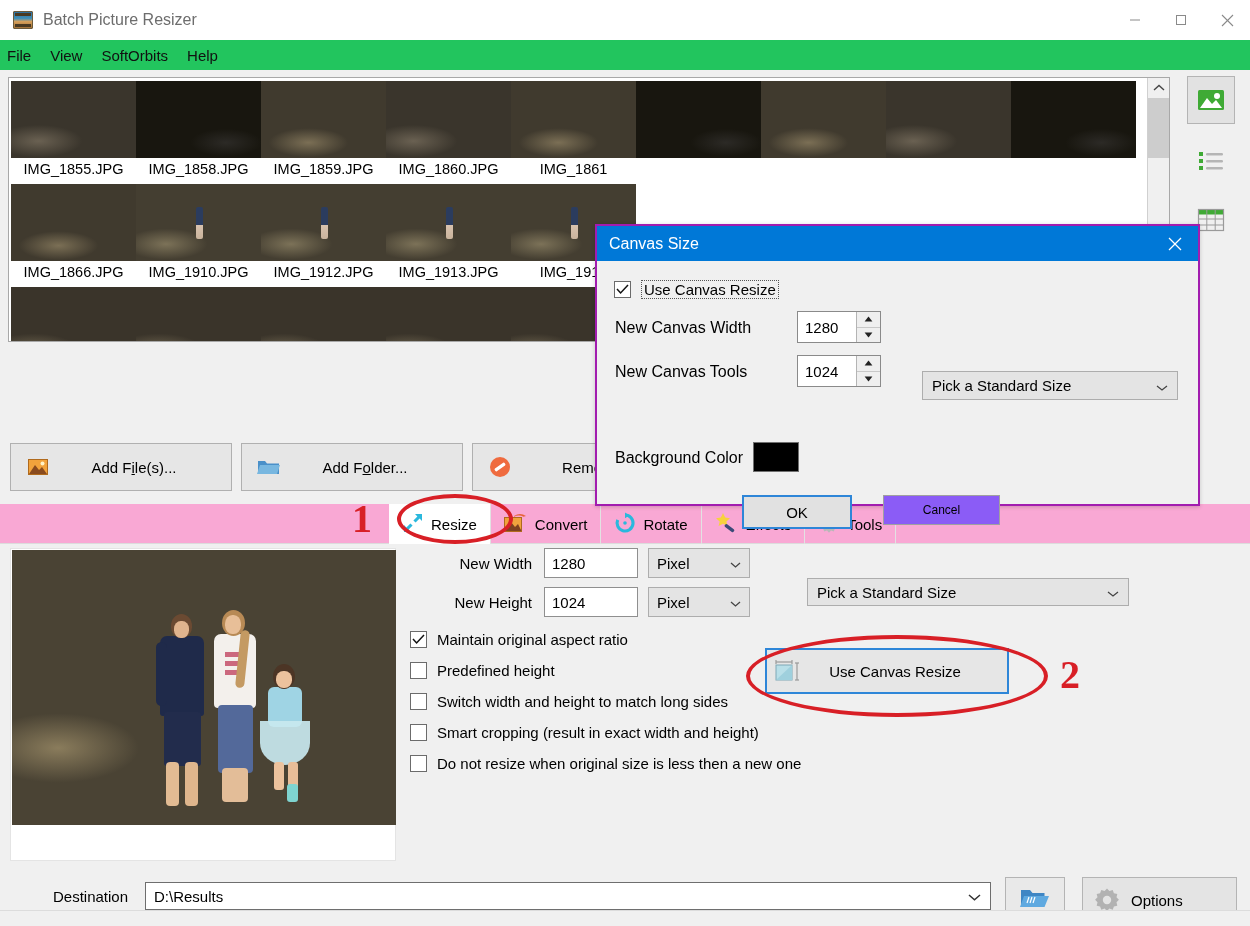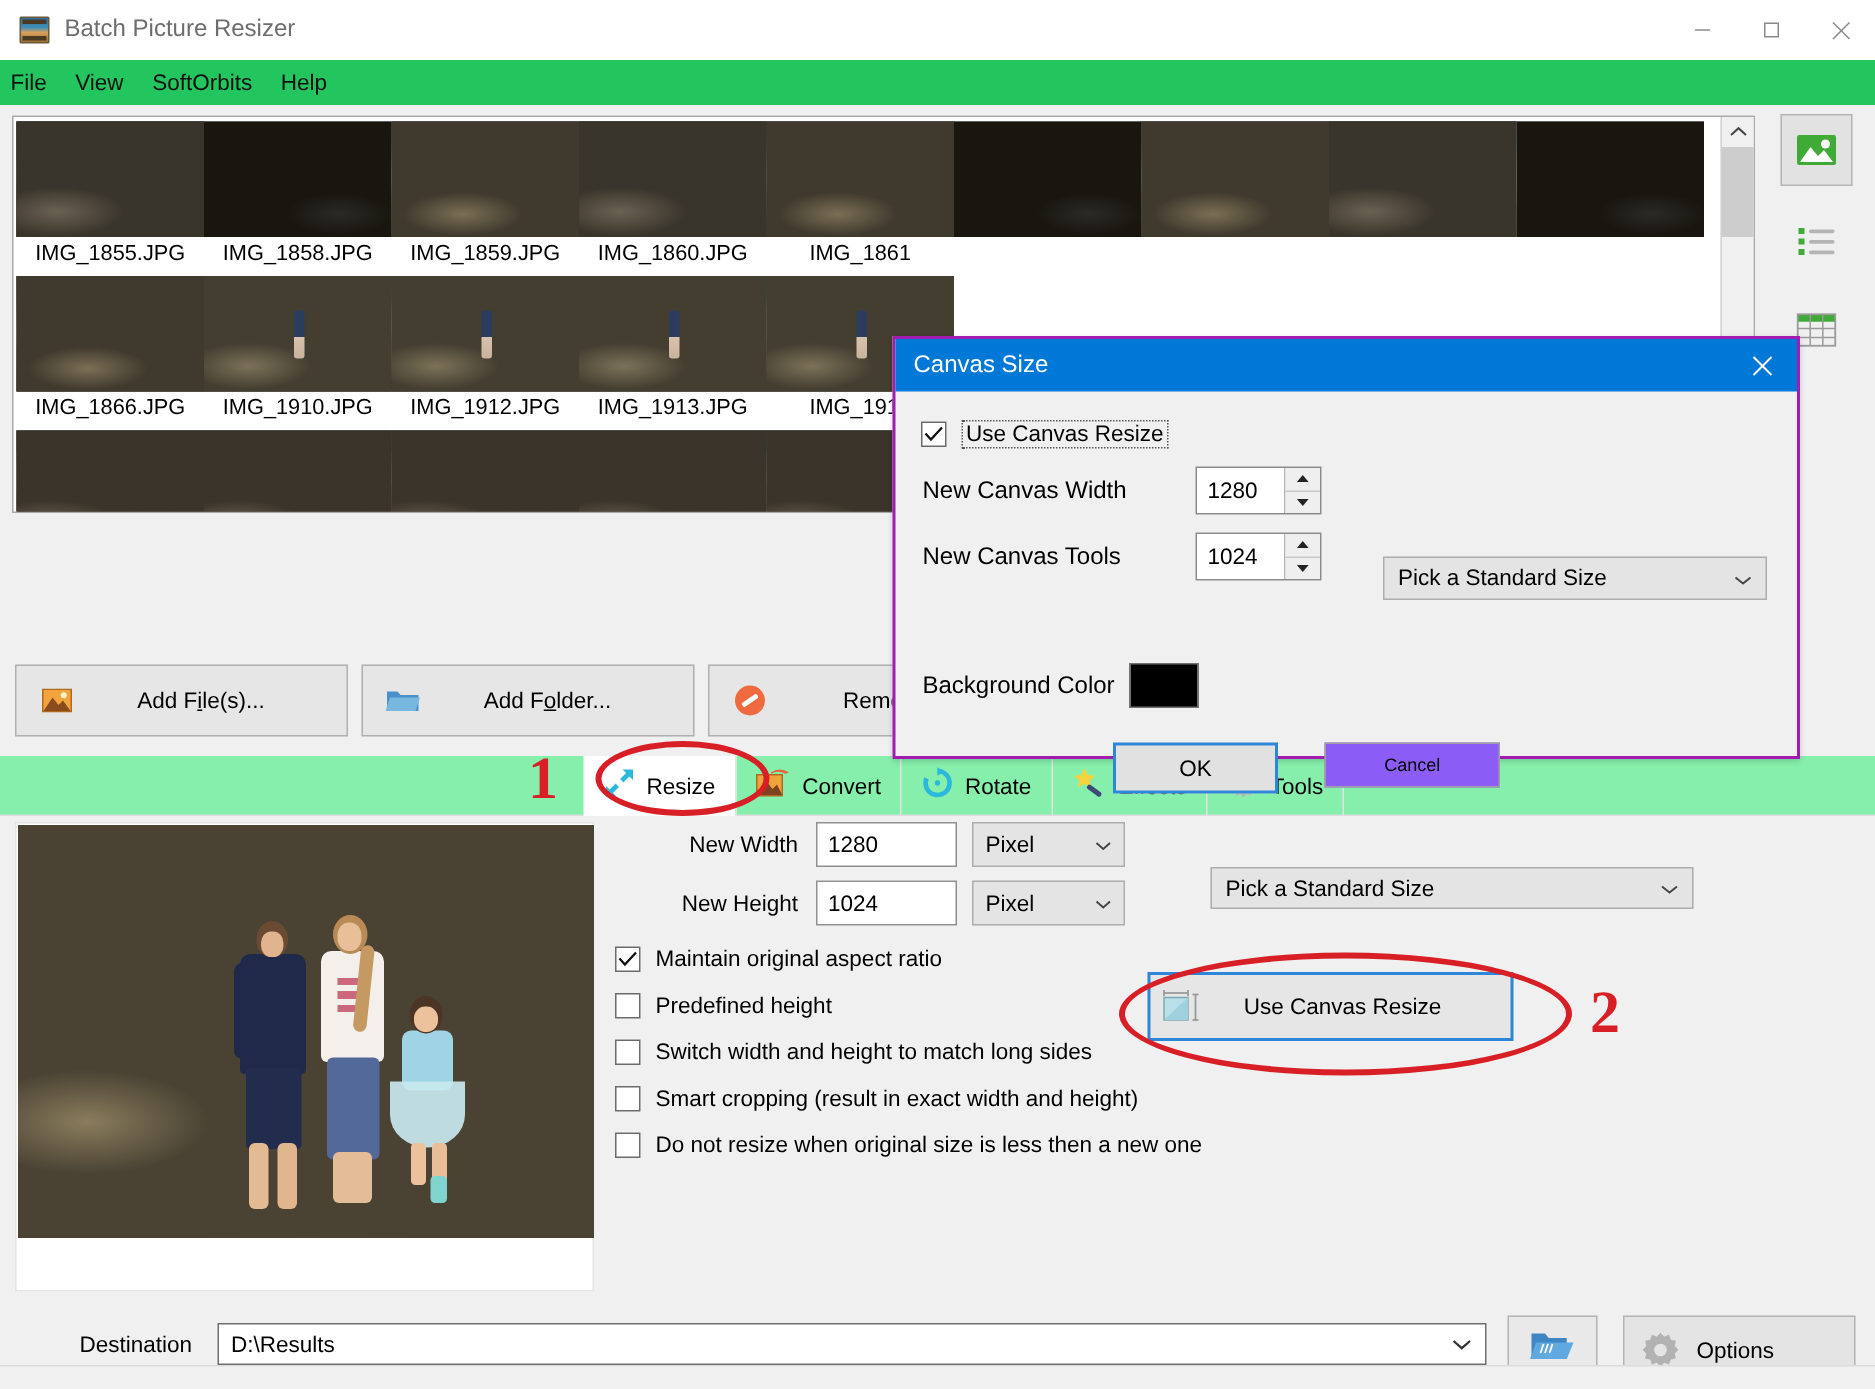--- a/index.html
+++ b/index.html
@@ -88,21 +88,21 @@
     height:48px; background:#e6e6e6; border:1px solid #b0b0b0;
     display:flex; align-items:center; padding:0 14px; font-size:15px; color:#000;
   }
   .btn-big .bico { width:26px; display:flex; justify-content:center; flex:none; }
   .btn-big .blab { flex:1; text-align:center; padding:0 16px; }
   .w-addfile { width:222px; }
   .w-addfolder { width:222px; }
   .w-remove { width:210px; }
 
   
-  .tabbar { position:absolute; left:0; top:434px; width:1250px; height:40px; background:#86efac; border-bottom:1px solid #dcdcdc; }
+  .tabbar { position:absolute; left:0; top:434px; width:1250px; height:40px; background:#f9a8d4; border-bottom:1px solid #dcdcdc; }
   .tabs { position:absolute; left:389px; top:0; display:flex; height:40px; }
   .tab { display:flex; align-items:center; gap:7px; padding:0 13px; height:40px; font-size:15px; border-right:1px solid #e2e2e2; }
   .tab.active { background:#fff; }
 
   
   .preview {
     position:absolute; left:10px; top:478px; width:386px; height:313px;
     background:#fff; border:1px solid #e4e4e4;
   }
   .photo {

